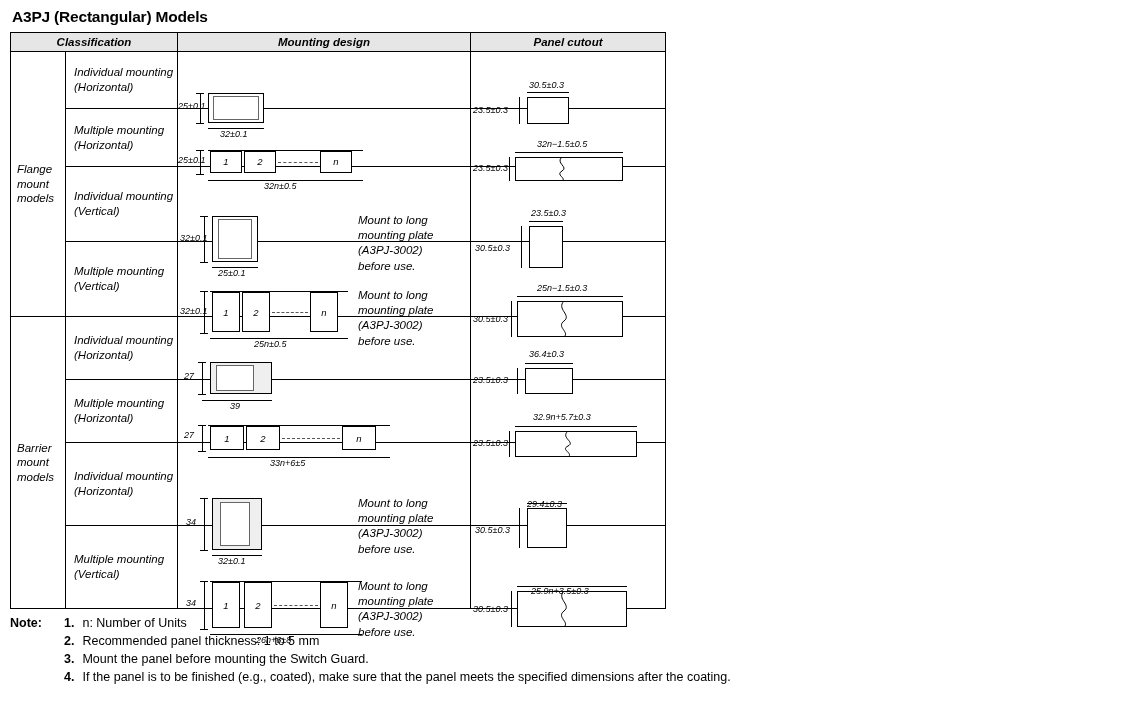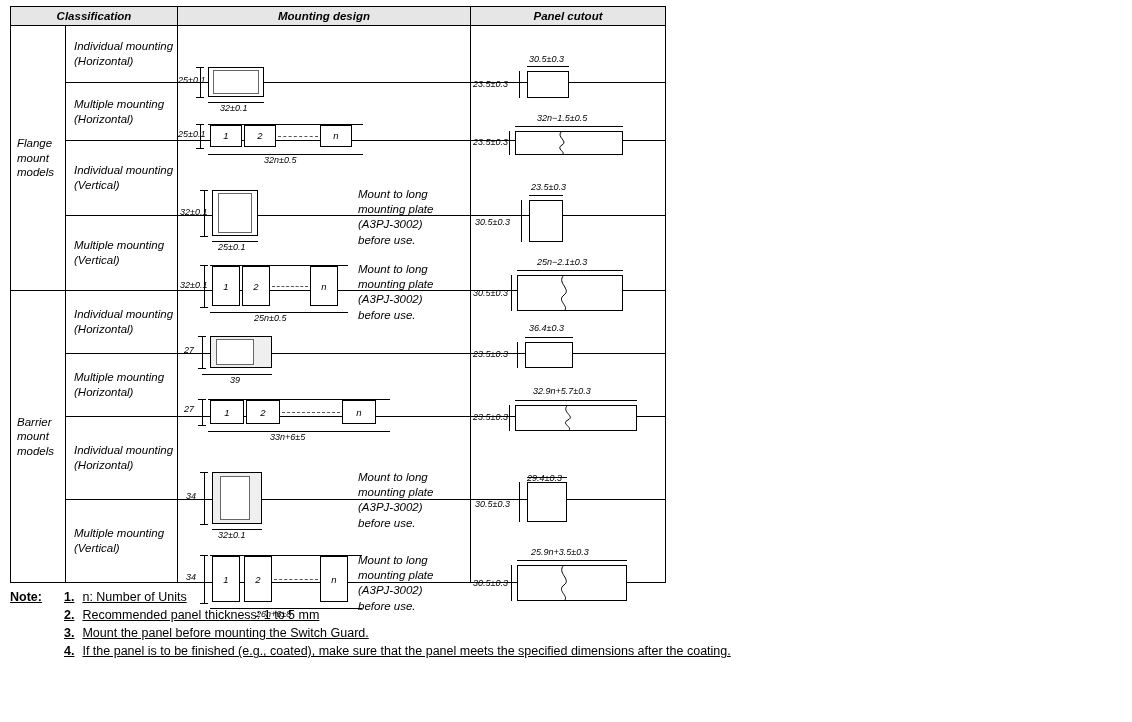--- a/index.html
+++ b/index.html
@@ -98,33 +98,33 @@
     display: flex;
     align-items: center;
     justify-content: center;
   }
   .capline { position: absolute; border-top: 1.4px solid #000; }
 
   .notes {
     margin-top: 5px;
     font-size: 12.5px;
     line-height: 1.45;
-    text-decoration: underline;
   }
   .notes .row { display: flex; }
   .notes .lead { font-weight: bold; width: 54px; flex: none; }
   .notes .num { font-weight: bold; width: 22px; flex: none; text-align: right; padding-right: 8px; }
   .notes .body { flex: 1; }
   .notes .row.sub { padding-left: 54px; }
 </style>
 </head>
 <body>
 
 <div class="page">
 
+  <div class="doc-title">A3PJ (Rectangular) Models</div>
 
   <table class="spec">
     <colgroup>
       <col class="c-group">
         <col class="c-class">
         <col class="c-design">
         <col class="c-cutout">
     </colgroup>
     <thead>
       <tr>
@@ -250,21 +250,21 @@
 mounting plate
 (A3PJ-3002)
 before use.</div>
           </div>
         </td>
         <td class="cutout">
           <div class="cellbox">
             <div class="rect thin" style="left:46px;top:22px;width:106px;height:36px;"></div>
             <div class="hline" style="left:46px;top:17px;width:106px;"></div>
             <div class="vline" style="left:40px;top:22px;height:36px;"></div>
-            <div class="dim" style="left:66px;top:5px;">25n−2.1±0.3</div>
+            <div class="dim" style="left:66px;top:5px;">25n−1.5±0.3</div>
             <div class="dim" style="left:2px;top:36px;">30.5±0.3</div>
             <svg style="position:absolute;left:82px;top:22px;" width="22" height="36">
               <path d="M11 0 C 3 8, 19 14, 11 20 C 3 26, 17 31, 11 36" stroke="#000" fill="none" stroke-width="1"></path>
             </svg>
           </div>
         </td>
       </tr>
 
       <tr style="height:63px;">
         <td class="group" rowspan="4">Barrier
@@ -381,21 +381,21 @@
 mounting plate
 (A3PJ-3002)
 before use.</div>
           </div>
         </td>
         <td class="cutout">
           <div class="cellbox">
             <div class="rect thin" style="left:46px;top:24px;width:110px;height:36px;"></div>
             <div class="hline" style="left:46px;top:19px;width:110px;"></div>
             <div class="vline" style="left:40px;top:24px;height:36px;"></div>
-            <div class="dim" style="left:60px;top:7px;">25.9n+3.5±0.3</div>
+            <div class="dim" style="left:60px;top:20px;">25.9n+3.5±0.3</div>
             <div class="dim" style="left:2px;top:38px;">30.5±0.3</div>
             <svg style="position:absolute;left:82px;top:24px;" width="22" height="36">
               <path d="M11 0 C 3 8, 19 14, 11 20 C 3 26, 17 31, 11 36" stroke="#000" fill="none" stroke-width="1"></path>
             </svg>
           </div>
         </td>
       </tr>
 
     </tbody>
   </table>

